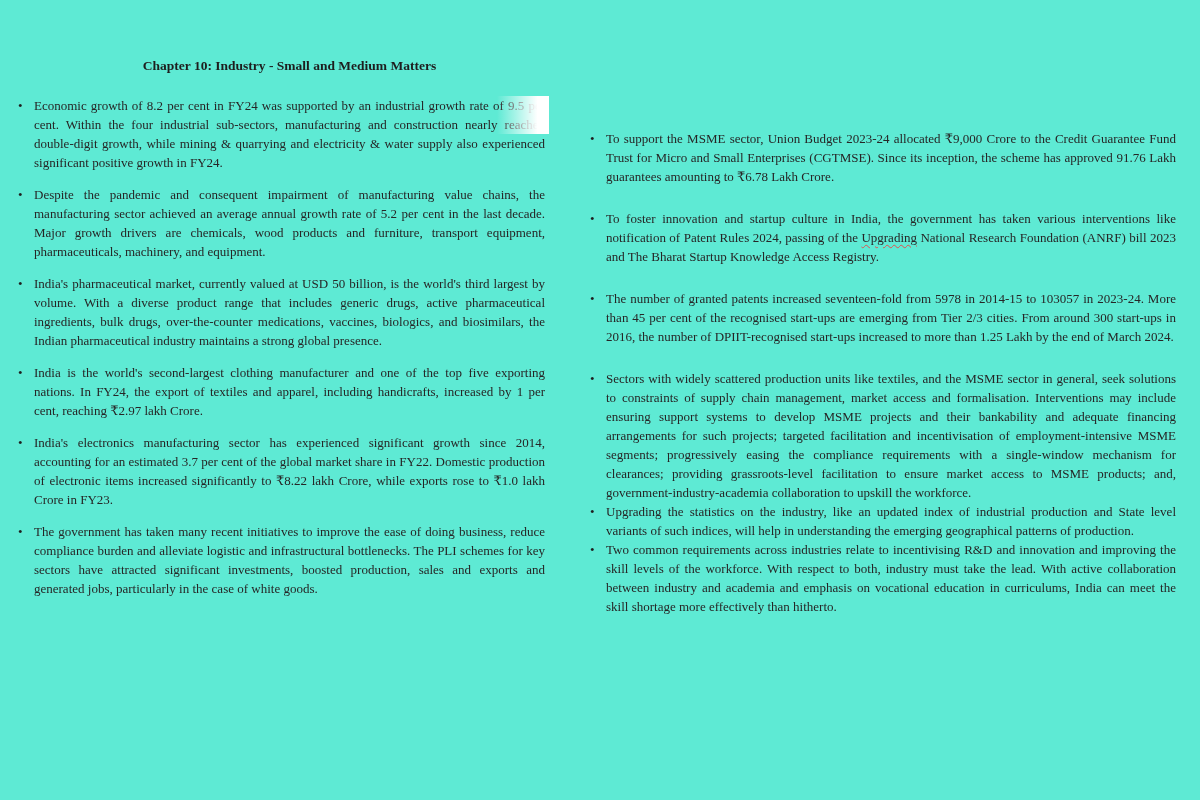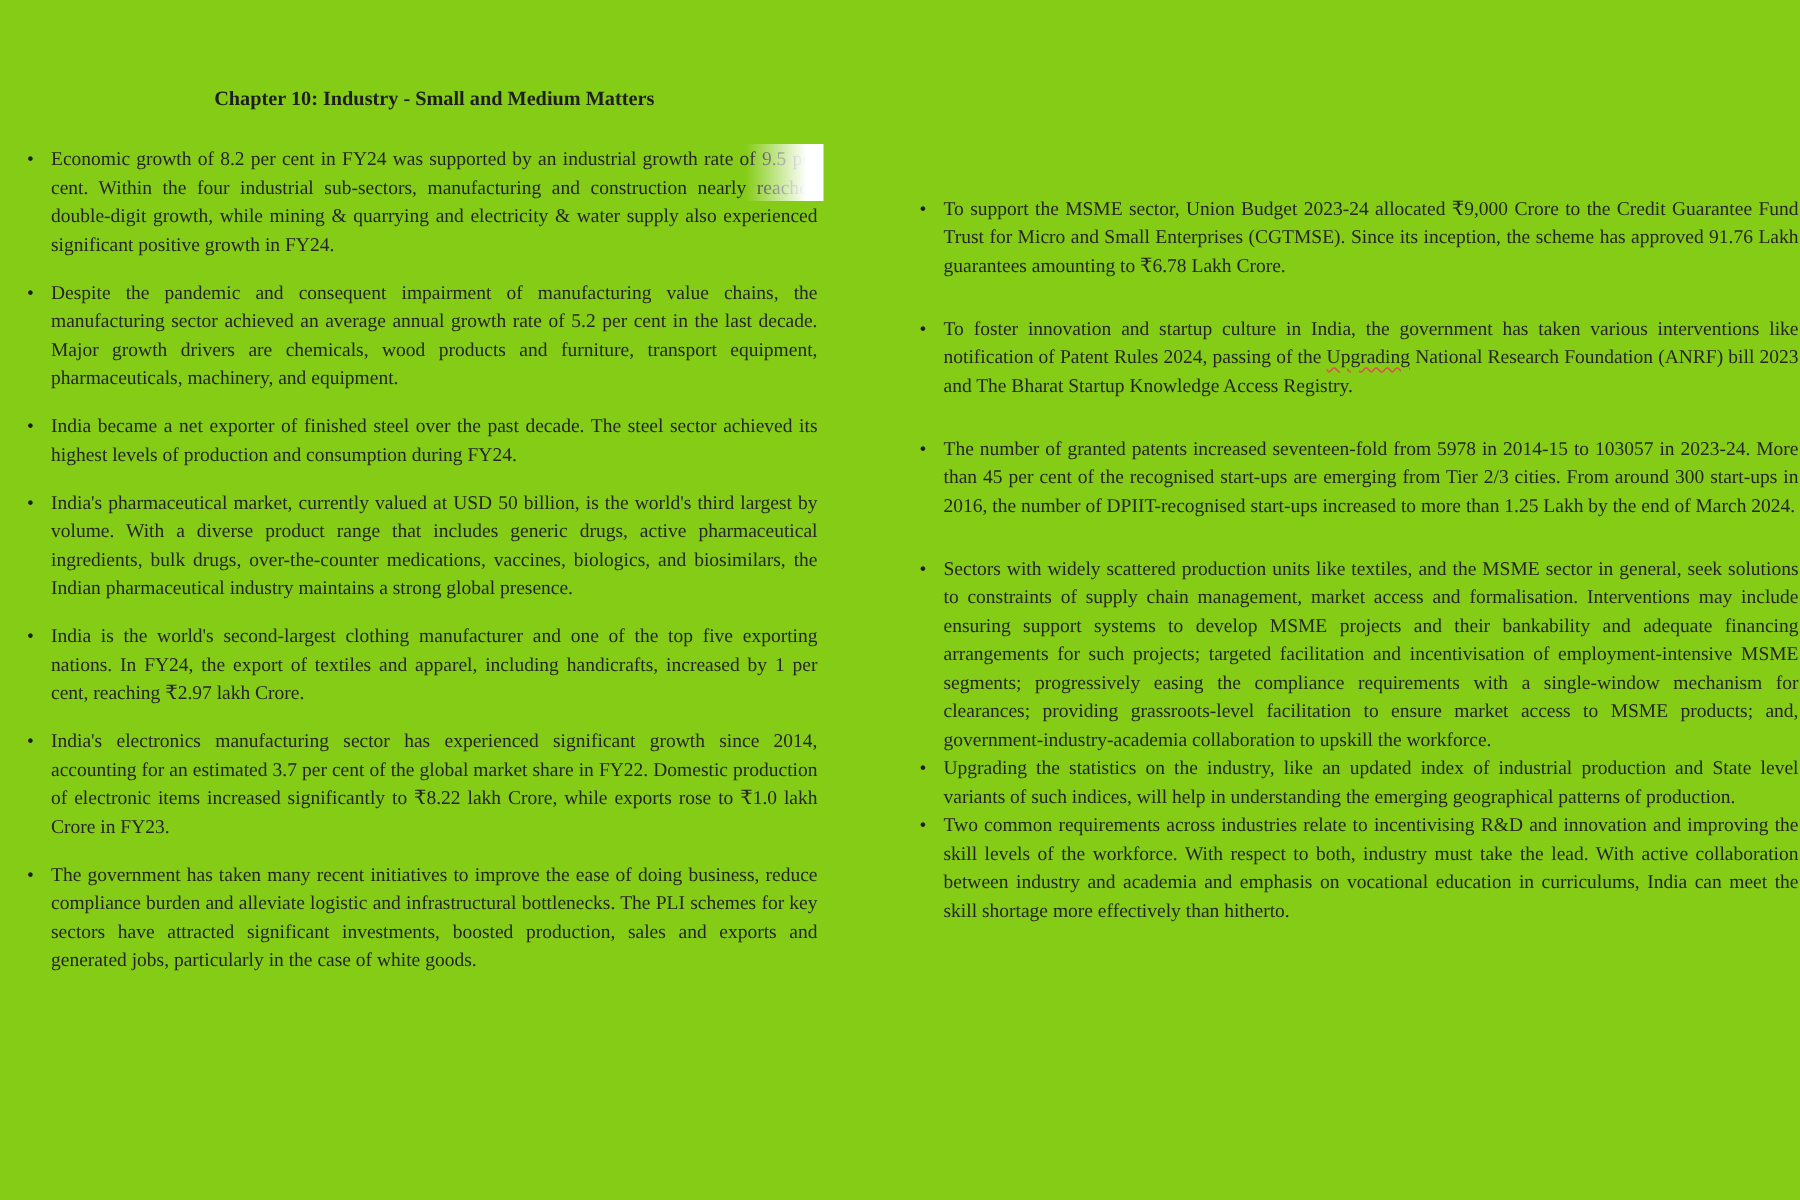--- a/index.html
+++ b/index.html
@@ -5,30 +5,30 @@
   html, body { margin: 0; padding: 0; }
   body {
     width: 1200px; height: 800px;
     background: #ffffff;
     font-family: "Liberation Serif", "DejaVu Serif", "DejaVu Sans", serif;
     color: #262626;
   }
   .page {
     position: relative;
     width: 1200px; height: 800px;
-    background: #84cc16;
+    background: #5eead4;
     overflow: hidden;
   }
   .col {
     position: absolute;
     font-size: 13px;
     line-height: 19px;
   }
   .col-left  { left: 16px;  top: 56px;  width: 529px; }
-  .col-right { left: 611px; top: 129px; width: 588px; }
+  .col-right { left: 588px; top: 129px; width: 588px; }
   .title {
     font-size: 13.5px;
     font-weight: bold;
     text-align: center;
     margin: 0 0 21px 18px;
     line-height: 19px;
     color: #1e1e1e;
   }
   ul.bullets { list-style: none; margin: 0; padding: 0; }
   ul.bullets li {
@@ -74,23 +74,20 @@
     <h1 class="title">Chapter 10: Industry - Small and Medium Matters</h1>
     <ul class="bullets">
       <li>
         <span>Economic growth of 8.2 per cent in FY24 was supported by an industrial growth rate of 9.5 per cent. Within the four industrial sub-sectors, manufacturing and construction nearly reached double-digit growth, while mining &amp; quarrying and electricity &amp; water supply also experienced significant positive growth in FY24.</span>
         <span class="fade-right"></span>
       </li>
       <li>
         <span>Despite the pandemic and consequent impairment of manufacturing value chains, the manufacturing sector achieved an average annual growth rate of 5.2 per cent in the last decade. Major growth drivers are chemicals, wood products and furniture, transport equipment, pharmaceuticals, machinery, and equipment.</span>
       </li>
       <li>
-        <span>India became a net exporter of finished steel over the past decade. The steel sector achieved its highest levels of production and consumption during FY24.</span>
-      </li>
-      <li>
         <span>India's pharmaceutical market, currently valued at USD 50 billion, is the world's third largest by volume. With a diverse product range that includes generic drugs, active pharmaceutical ingredients, bulk drugs, over-the-counter medications, vaccines, biologics, and biosimilars, the Indian pharmaceutical industry maintains a strong global presence.</span>
       </li>
       <li>
         <span>India is the world's second-largest clothing manufacturer and one of the top five exporting nations. In FY24, the export of textiles and apparel, including handicrafts, increased by 1 per cent, reaching ₹2.97 lakh Crore.</span>
       </li>
       <li>
         <span>India's electronics manufacturing sector has experienced significant growth since 2014, accounting for an estimated 3.7 per cent of the global market share in FY22. Domestic production of electronic items increased significantly to ₹8.22 lakh Crore, while exports rose to ₹1.0 lakh Crore in FY23.</span>
       </li>
       <li>
         <span>The government has taken many recent initiatives to improve the ease of doing business, reduce compliance burden and alleviate logistic and infrastructural bottlenecks. The PLI schemes for key sectors have attracted significant investments, boosted production, sales and exports and generated jobs, particularly in the case of white goods.</span>

